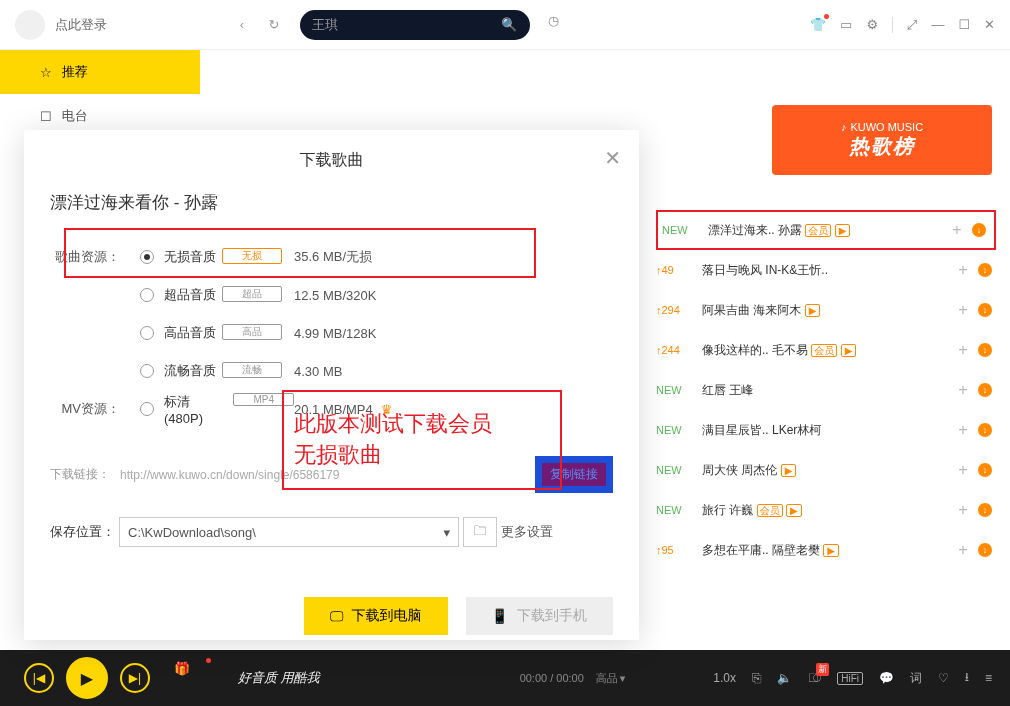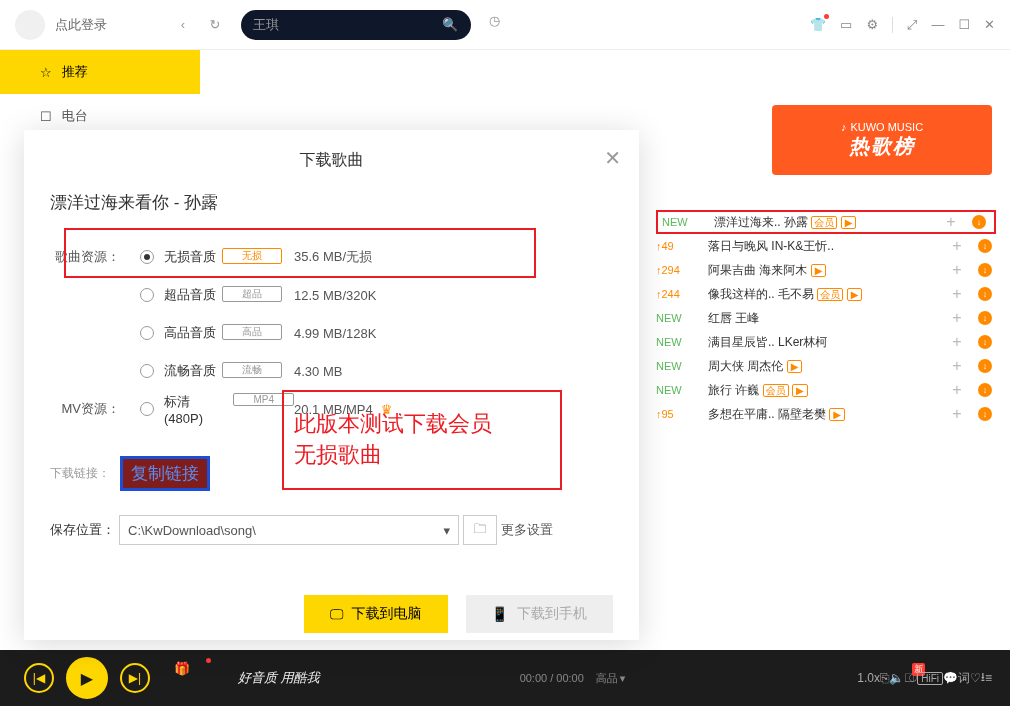--- a/index.html
+++ b/index.html
@@ -1,40 +1,40 @@
 <!DOCTYPE html>
 <html><head>
 <meta charset="utf-8">
 <style>
 * { margin: 0; padding: 0; box-sizing: border-box; }
 body { font-family: "Microsoft YaHei", sans-serif; font-size: 13px; color: #333; background: #fff; width: 1010px; height: 706px; overflow: hidden; position: relative; }
 .top-bar { height: 50px; display: flex; align-items: center; padding: 0 15px; border-bottom: 1px solid #eee; }
 .avatar { width: 30px; height: 30px; border-radius: 50%; background: #f0f0f0; margin-right: 10px; }
-.login-text { color: #666; margin-right: 60px; }
+.login-text { color: #666; margin-right: 119px; }
 .nav-btn { width: 20px; height: 20px; margin: 0 6px; color: #999; cursor: pointer; display: flex; align-items: center; justify-content: center; }
 .search-box { flex: 1; max-width: 230px; height: 30px; background: #0f172a; border-radius: 15px; display: flex; align-items: center; padding: 0 12px; margin: 0 10px; color: #999; }
 .search-box .txt { flex: 1; }
 .mic-btn { width: 24px; height: 24px; margin-left: 8px; color: #999; cursor: pointer; }
 .top-icons { margin-left: auto; display: flex; align-items: center; gap: 14px; color: #888; }
 .top-icons .ic { cursor: pointer; position: relative; }
 .top-icons .sep { width: 1px; height: 16px; background: #ddd; }
 .dot { position: absolute; top: -3px; right: -3px; width: 5px; height: 5px; background: #ff3b30; border-radius: 50%; }
 .main { display: flex; height: 600px; }
 .sidebar { width: 200px; background: #fff; }
 .side-item { height: 44px; display: flex; align-items: center; padding: 0 40px; color: #555; cursor: pointer; gap: 10px; }
 .side-item.active { background: #ffd700; color: #000; }
 .content { flex: 1; position: relative; }
 .tabs { display: flex; height: 50px; align-items: center; justify-content: space-around; padding: 0 30px; }
 .tab { color: #666; cursor: pointer; font-size: 15px; padding-bottom: 4px; }
 .tab.active { color: #000; font-weight: bold; border-bottom: 3px solid #ffd700; }
 .banner { position: absolute; right: 18px; top: 55px; width: 220px; height: 70px; background: #ff5a1f; border-radius: 4px; display: flex; flex-direction: column; align-items: center; justify-content: center; color: #fff; }
 .banner-logo { font-size: 11px; display: flex; align-items: center; gap: 4px; }
 .banner-title { font-size: 20px; font-weight: bold; font-style: italic; letter-spacing: 2px; }
 .song-list { position: absolute; right: 14px; top: 160px; width: 340px; }
-.song-row { display: flex; align-items: center; height: 24px; font-size: 12px; gap: 12px; }
+.song-row { display: flex; align-items: center; height: 40px; font-size: 12px; gap: 6px; }
 .song-row.hl { border: 2px solid #ec1c24; padding: 0 4px; }
 .rank-new { color: #5cb85c; font-size: 11px; width: 40px; }
 .rank-up { color: #ff8a00; font-size: 11px; width: 40px; }
 .song-name { flex: 1; white-space: nowrap; overflow: hidden; text-overflow: ellipsis; }
 .vip-tag { border: 1px solid #ff8a00; color: #ff8a00; font-size: 10px; padding: 0 2px; border-radius: 2px; }
 .play-tag { border: 1px solid #ff8a00; color: #ff8a00; font-size: 10px; padding: 0 3px; border-radius: 2px; }
 .row-act { color: #bbb; cursor: pointer; width: 18px; text-align: center; font-size: 16px; }
 .dl-circ { width: 14px; height: 14px; border-radius: 50%; background: #ff8a00; color: #fff; font-size: 9px; display: flex; align-items: center; justify-content: center; }
 .modal { position: absolute; left: 24px; top: 130px; width: 615px; height: 510px; background: #fff; box-shadow: 0 4px 30px rgba(0,0,0,0.15); padding: 20px 26px; z-index: 50; }
 .modal-title { font-size: 16px; margin-bottom: 20px; text-align: center; }
@@ -49,36 +49,36 @@
 .q-name { width: 130px; display: flex; align-items: flex-start; gap: 6px; }
 .q-tag { border: 1px solid #ff8a00; color: #ff8a00; font-size: 10px; padding: 0 19px; border-radius: 2px; }
 .q-tag.gray { border-color: #999; color: #999; }
 .q-size { color: #555; display: flex; align-items: center; gap: 8px; }
 .crown { color: #ff8a00; }
 .red-box2 { position: absolute; top: 260px; left: 258px; width: 280px; height: 100px; border: 2px solid #ec1c24; display: flex; flex-direction: column; justify-content: center; padding: 0 10px; }
 .red-box2 span { color: #ec1c24; font-size: 22px; line-height: 1.4; }
 .link-row { display: flex; align-items: center; margin-top: 28px; font-size: 12px; gap: 10px; }
 .link-lbl { color: #999; }
 .link-val { color: #aaa; flex: 1; white-space: nowrap; overflow: hidden; }
-.copy-btn { border: 3px solid #1d4ed8; color: #5b8def; padding: 3px 8px; font-size: 17px; cursor: pointer; background: #7f1d1d; }
+.copy-btn { border: 7px solid #1d4ed8; color: #5b8def; padding: 3px 8px; font-size: 12px; cursor: pointer; background: #701a75; }
 .save-row { display: flex; align-items: center; margin-top: 24px; gap: 4px; font-size: 13px; }
 .save-input { flex: 1; max-width: 340px; height: 30px; border: 1px solid #ccc; padding: 0 8px; display: flex; align-items: center; justify-content: space-between; color: #555; }
 .folder-btn { width: 34px; height: 30px; border: 1px solid #ccc; display: flex; align-items: center; justify-content: center; cursor: pointer; color: #777; }
 .more-set { color: #555; cursor: pointer; }
 .modal-actions { display: flex; justify-content: flex-end; gap: 18px; margin-top: 50px; }
 .btn-dl { background: #ffd700; color: #000; padding: 10px 26px; font-size: 14px; cursor: pointer; display: flex; align-items: center; gap: 8px; }
 .btn-dl.gray { background: #eee; color: #aaa; }
 .player { position: absolute; bottom: 0; left: 0; right: 0; height: 56px; background: #1c1c1c; display: flex; align-items: center; padding: 0 18px; color: #ddd; }
 .pbtn { width: 30px; height: 30px; border: 2px solid #ffd700; border-radius: 50%; display: flex; align-items: center; justify-content: center; color: #ffd700; cursor: pointer; margin: 0 6px; font-size: 12px; }
 .pbtn.play { width: 42px; height: 42px; background: #ffd700; color: #1c1c1c; font-size: 16px; }
 .gift { width: 34px; height: 34px; margin: 0 30px 0 18px; color: #888; position: relative; }
 .player-title { font-size: 13px; color: #eee; font-style: italic; }
 .player-time { color: #888; font-size: 11px; margin-left: 200px; }
 .player-quality { color: #888; font-size: 11px; margin-left: 12px; display: flex; align-items: center; gap: 2px; }
-.player-right { margin-left: auto; display: flex; align-items: center; color: #aaa; font-size: 12px; }
+.player-right { margin-left: auto; display: flex; align-items: center; gap: 16px; color: #aaa; font-size: 12px; }
 .player-right .ic { cursor: pointer; position: relative; }
 .new-badge { position: absolute; top: -8px; right: -8px; background: #ff3b30; color: #fff; font-size: 9px; padding: 0 2px; border-radius: 2px; }
 .hifi-tag { border: 1px solid #aaa; font-size: 10px; padding: 0 3px; border-radius: 2px; }
 </style>
 </head>
 <body>
 
 <div class="top-bar">
   <div class="avatar"></div>
   <div class="login-text">点此登录</div>
@@ -238,20 +238,21 @@
       </div>
   </div>
 
   <div class="red-box2">
     <span>此版本测试下载会员</span>
     <span>无损歌曲</span>
   </div>
 
   <div class="link-row">
     <span class="link-lbl">下载链接：</span>
+    <span class="link-val">http://www.kuwo.cn/down/single/6586179</span>
     <span class="copy-btn">复制链接</span>
   </div>
 
   <div class="save-row">
     <span>保存位置：</span>
     <div class="save-input">
       <span>C:\KwDownload\song\</span>
       <span>▾</span>
     </div>
     <div class="folder-btn">🗀</div>

